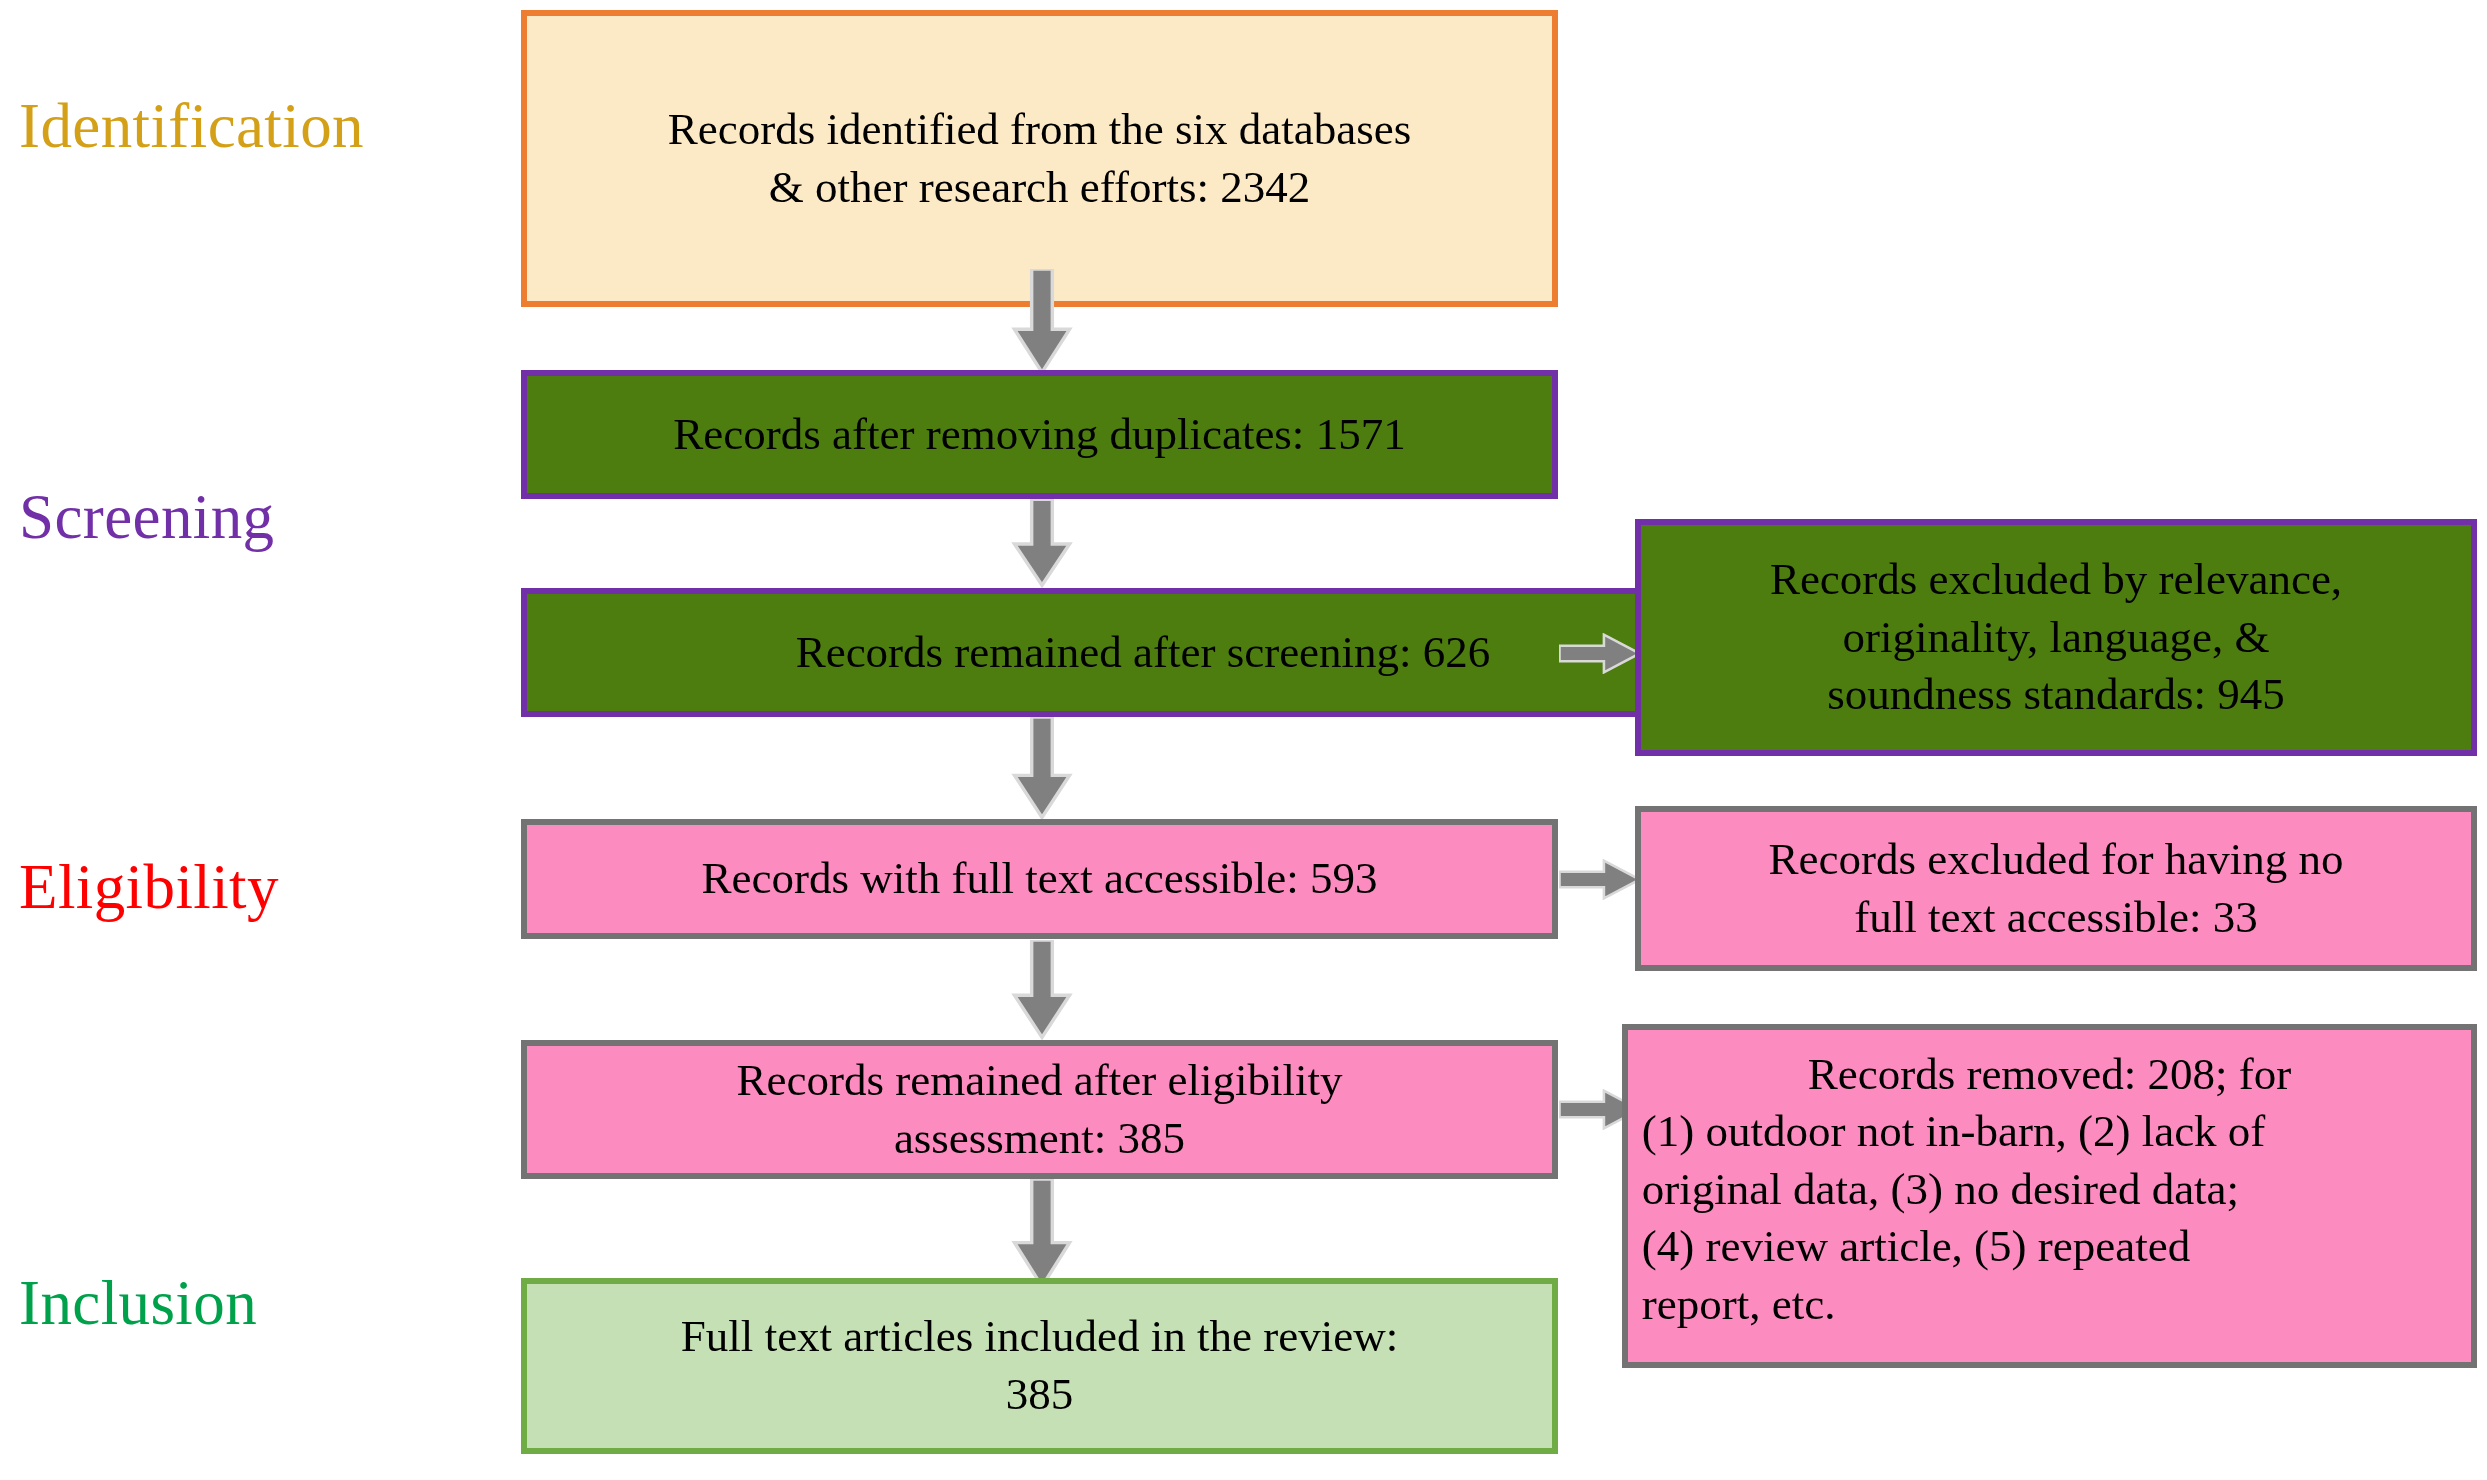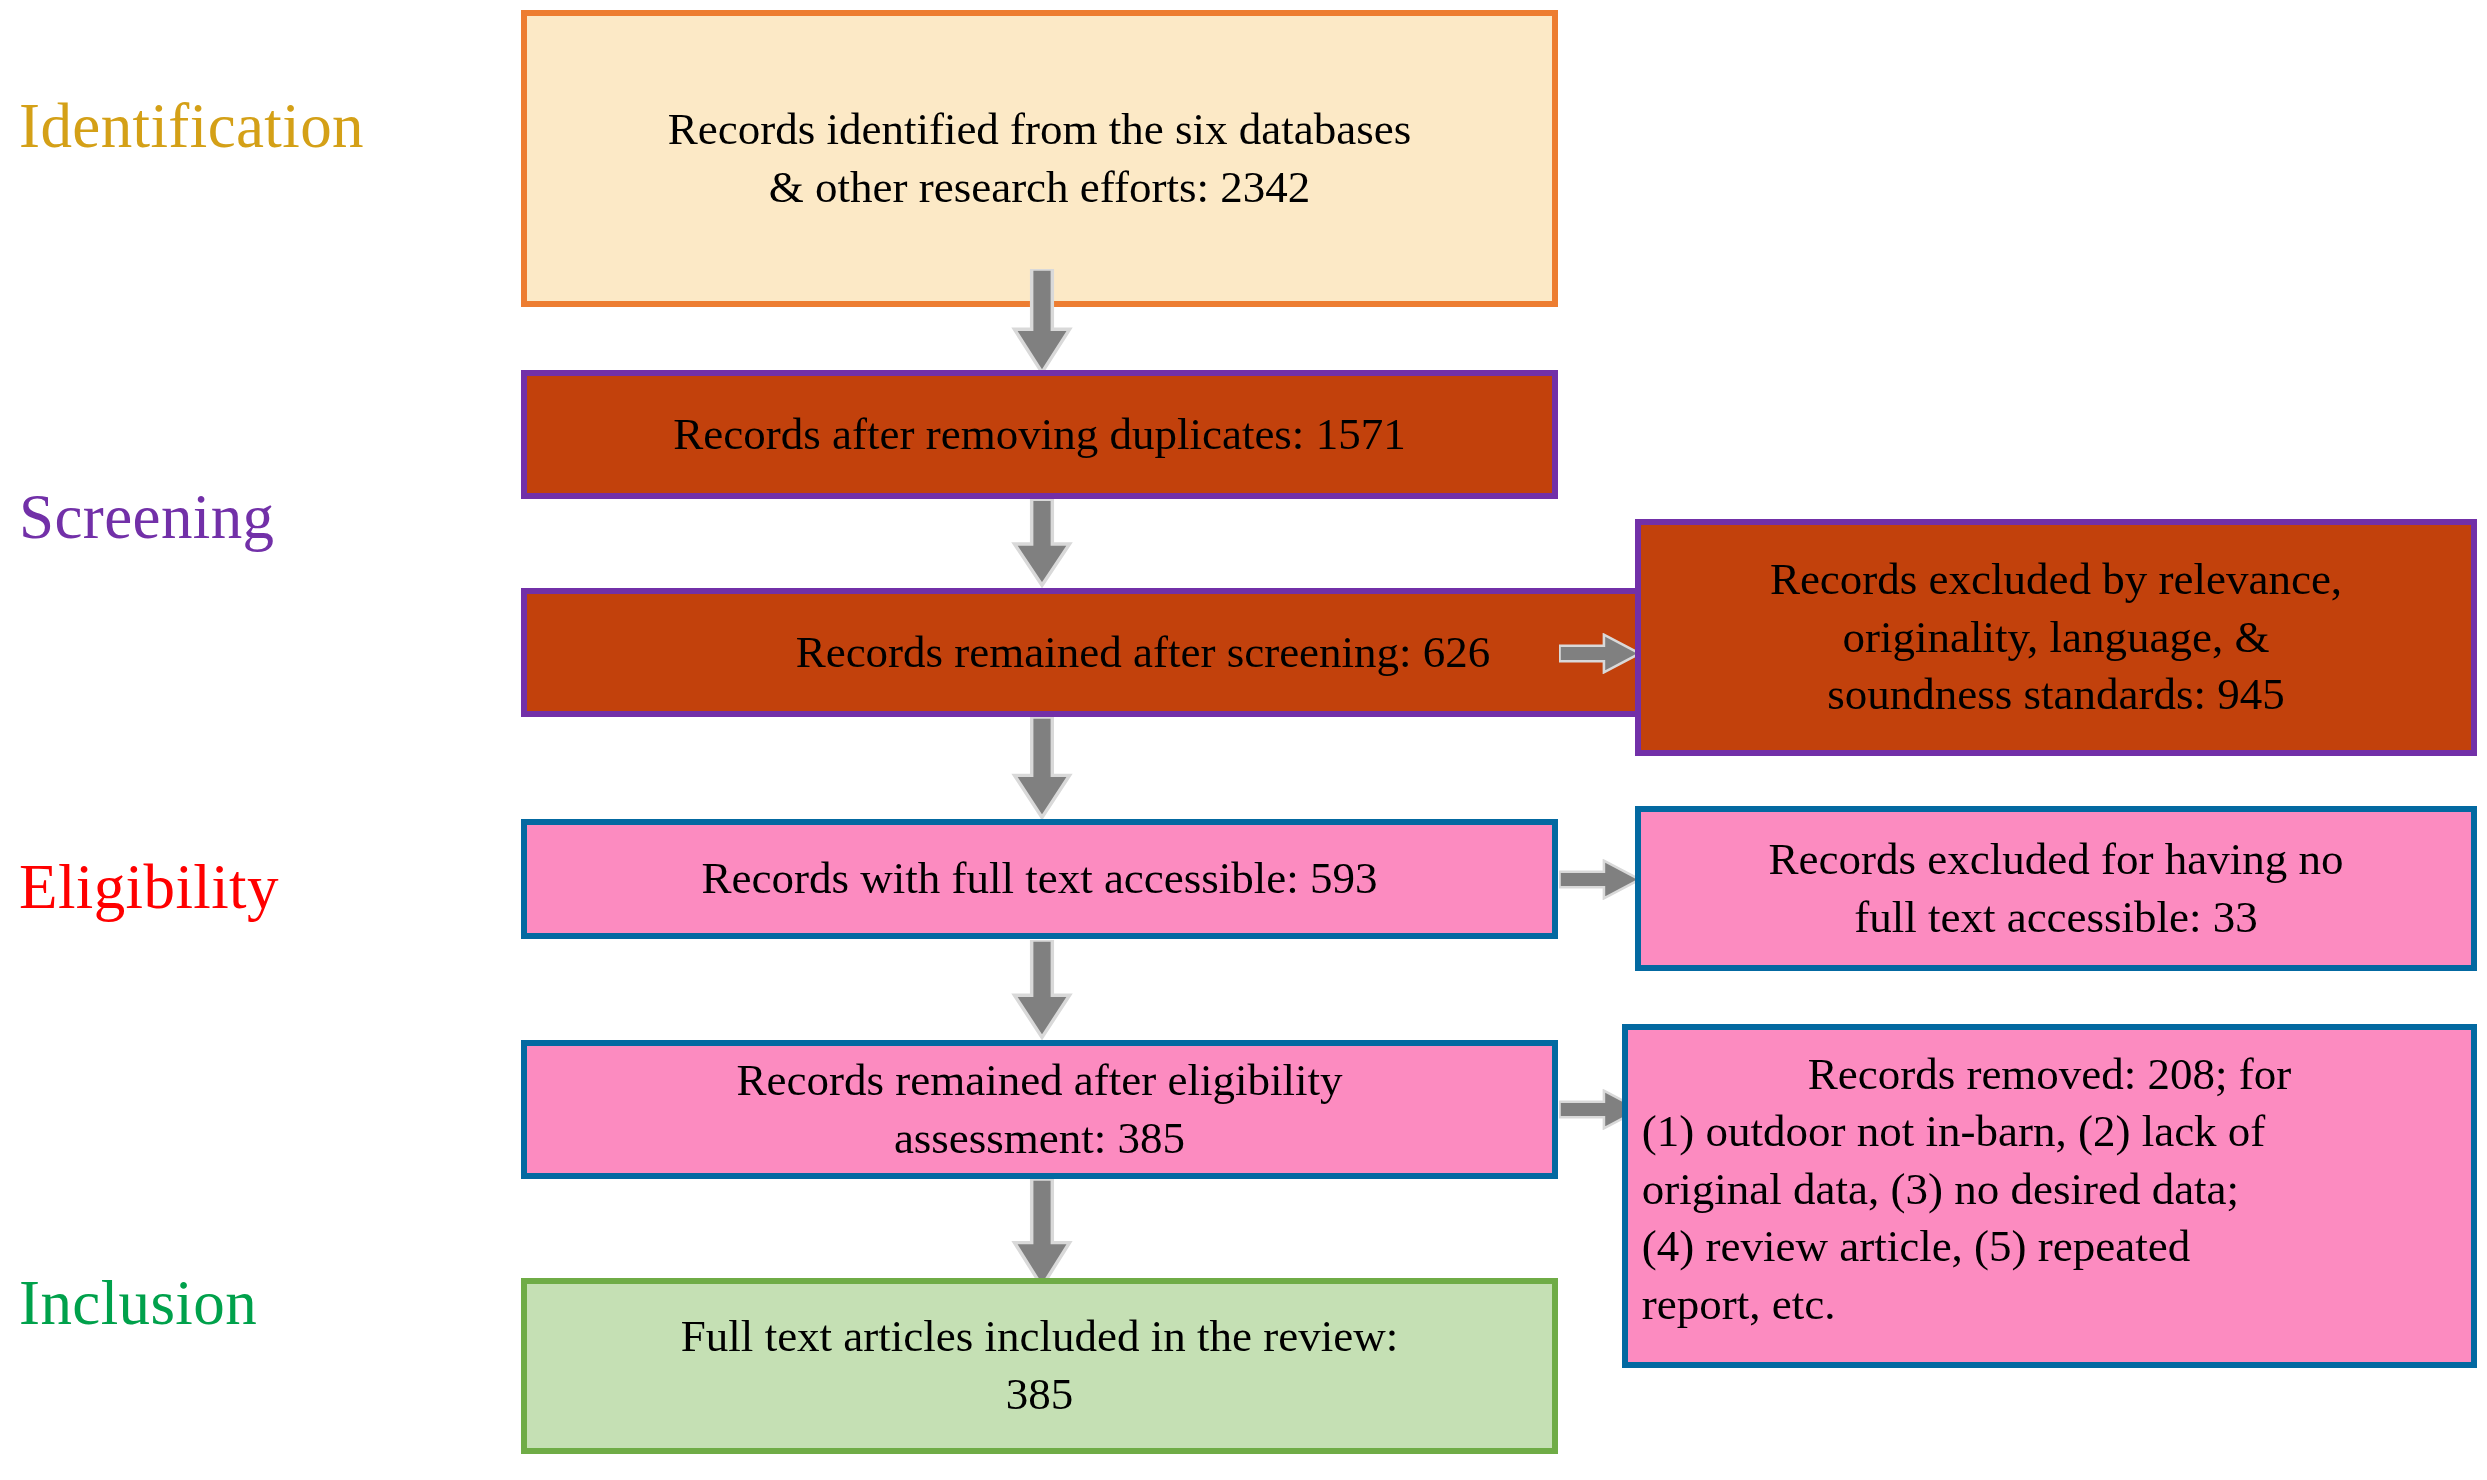--- a/index.html
+++ b/index.html
@@ -44,26 +44,26 @@
   .flow-box .box-text {
     display: block;
     width: 100%;
   }
 
   .box-identification {
     background: #FCE9C6;
     border: 6px solid #ED7D31;
   }
   .box-screening {
-    background: #c2410c;
+    background: #4d7c0f;
     border: 6px solid #7230A8;
   }
   .box-eligibility {
     background: #FC8BC0;
-    border: 6px solid #0369a1;
+    border: 6px solid #737373;
   }
   .box-inclusion {
     background: #C5E0B4;
     border: 6px solid #6FAC46;
   }
 
   .align-left { text-align: left; }
 
   
   .arrow {

